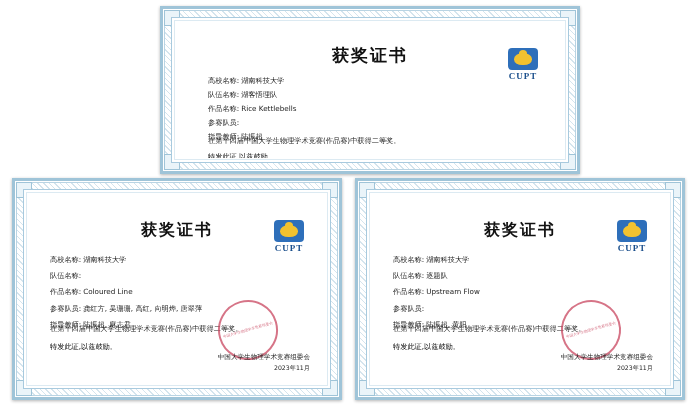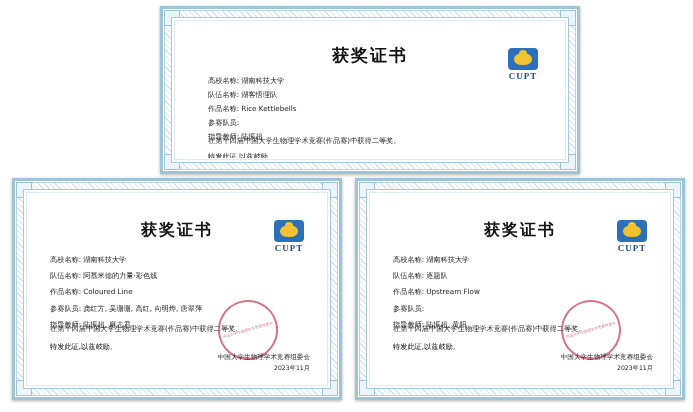--- a/index.html
+++ b/index.html
@@ -255,21 +255,20 @@
       <div class="cupt">CUPT</div>
     </div>
 
     <div class="fields">
       <div class="row">
         <span class="lbl">高校名称:</span>
         <span class="val">湖南科技大学</span>
       </div>
       <div class="row">
         <span class="lbl">队伍名称:</span>
-        <span class="val">阿基米德的力量·彩色线</span>
       </div>
       <div class="row">
         <span class="lbl">作品名称:</span>
         <span class="val">Coloured Line</span>
       </div>
       <div class="row">
         <span class="lbl">参赛队员:</span>
         <span class="val">龚红方, 吴珊珊, 高红, 向明烨, 唐翠萍</span>
       </div>
       <div class="row">

